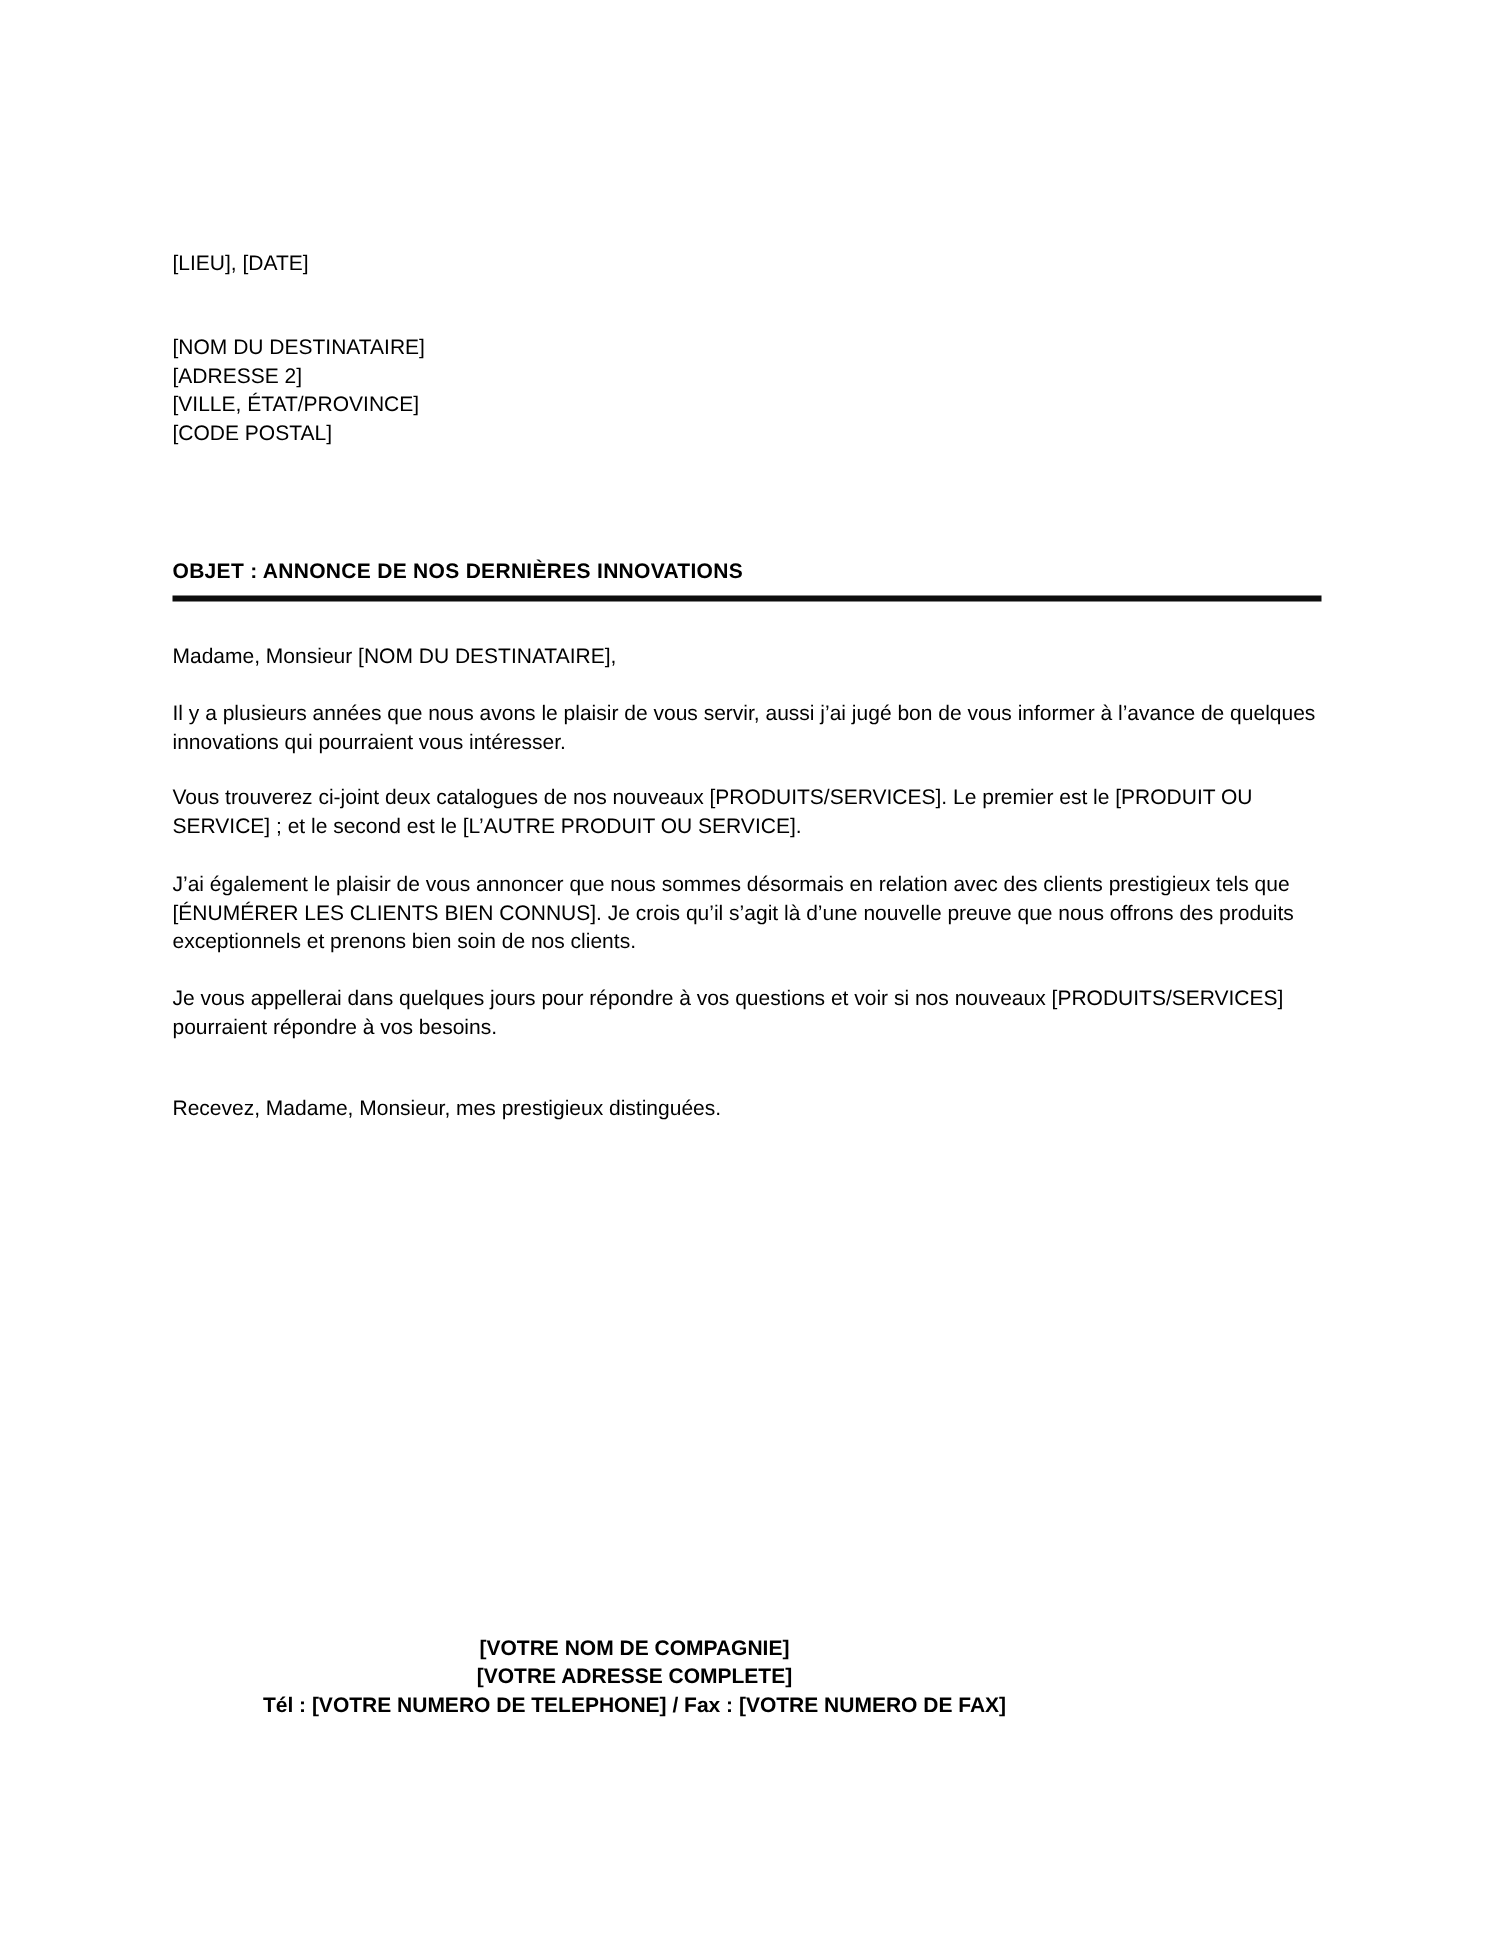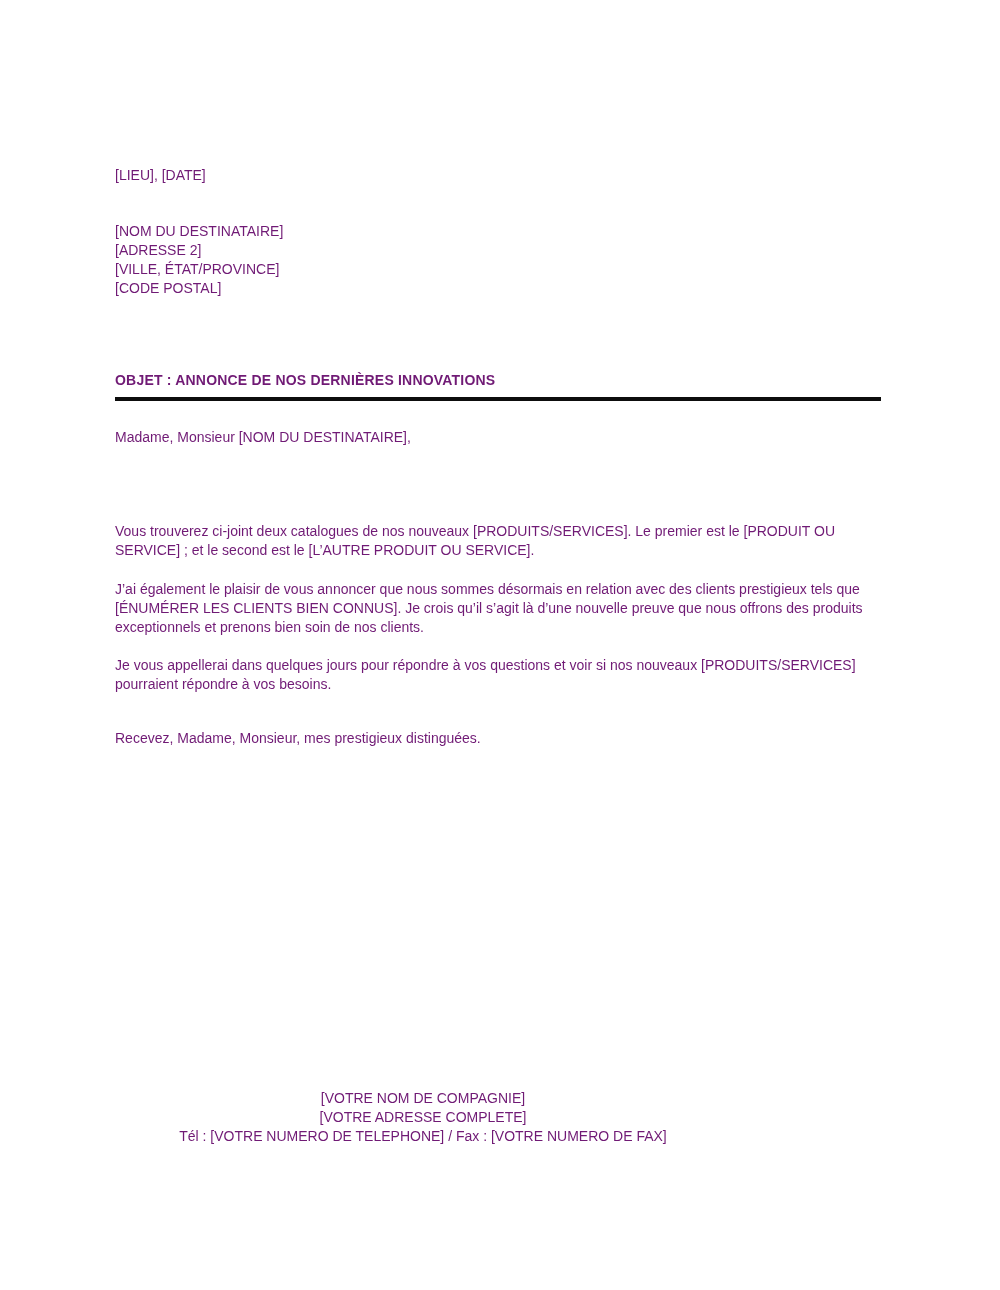--- a/index.html
+++ b/index.html
@@ -8,21 +8,21 @@
     background: #ffffff;
   }
   .page {
     position: relative;
     width: 1000px;
     height: 1290px;
     background: #ffffff;
     font-family: "Liberation Sans", sans-serif;
     font-size: 14px;
     line-height: 19px;
-    color: #701a75;
+    color: #000000;
     overflow: hidden;
   }
   .abs { position: absolute; left: 115px; width: 768px; }
   .date-line      { top: 166px; }
   .recipient      { top: 222px; }
   .subject-block  { top: 371px; }
   .subject-text   { font-weight: bold; letter-spacing: 0.2px; }
   .subject-rule   { height: 4px; background: #0d0d0d; margin-top: 7px; width: 766px; }
   .salutation     { top: 428px; }
   .para-1         { top: 466px; }
@@ -30,20 +30,21 @@
   .para-3         { top: 580px; }
   .para-4         { top: 656px; }
   .closing        { top: 729px; }
   .signature      { top: 823px; }
   .footer {
     position: absolute;
     left: 0;
     top: 1089px;
     width: 846px;
     text-align: center;
+    font-weight: bold;
   }
   p { margin: 0; }
 </style>
 </head>
 <body>
 
 <div class="page">
 
   <div class="abs date-line">[LIEU], [DATE]</div>
 
@@ -54,20 +55,21 @@
     <div>[CODE POSTAL]</div>
   </div>
 
   <div class="abs subject-block">
     <div class="subject-text">OBJET : ANNONCE DE NOS DERNIÈRES INNOVATIONS</div>
     <div class="subject-rule"></div>
   </div>
 
   <div class="abs salutation">Madame, Monsieur [NOM DU DESTINATAIRE],</div>
 
+  <p class="abs para-1">Il y a plusieurs années que nous avons le plaisir de vous servir, aussi j’ai jugé bon de vous informer à l’avance de quelques innovations qui pourraient vous intéresser.</p>
 
   <p class="abs para-2">Vous trouverez ci-joint deux catalogues de nos nouveaux [PRODUITS/SERVICES]. Le premier est le [PRODUIT OU SERVICE] ; et le second est le [L’AUTRE PRODUIT OU SERVICE].</p>
 
   <p class="abs para-3">J’ai également le plaisir de vous annoncer que nous sommes désormais en relation avec des clients prestigieux tels que [ÉNUMÉRER LES CLIENTS BIEN CONNUS]. Je crois qu’il s’agit là d’une nouvelle preuve que nous offrons des produits exceptionnels et prenons bien soin de nos clients.</p>
 
   <p class="abs para-4">Je vous appellerai dans quelques jours pour répondre à vos questions et voir si nos nouveaux [PRODUITS/SERVICES] pourraient répondre à vos besoins.</p>
 
   <div class="abs closing">Recevez, Madame, Monsieur, mes prestigieux distinguées.</div>
 
 

